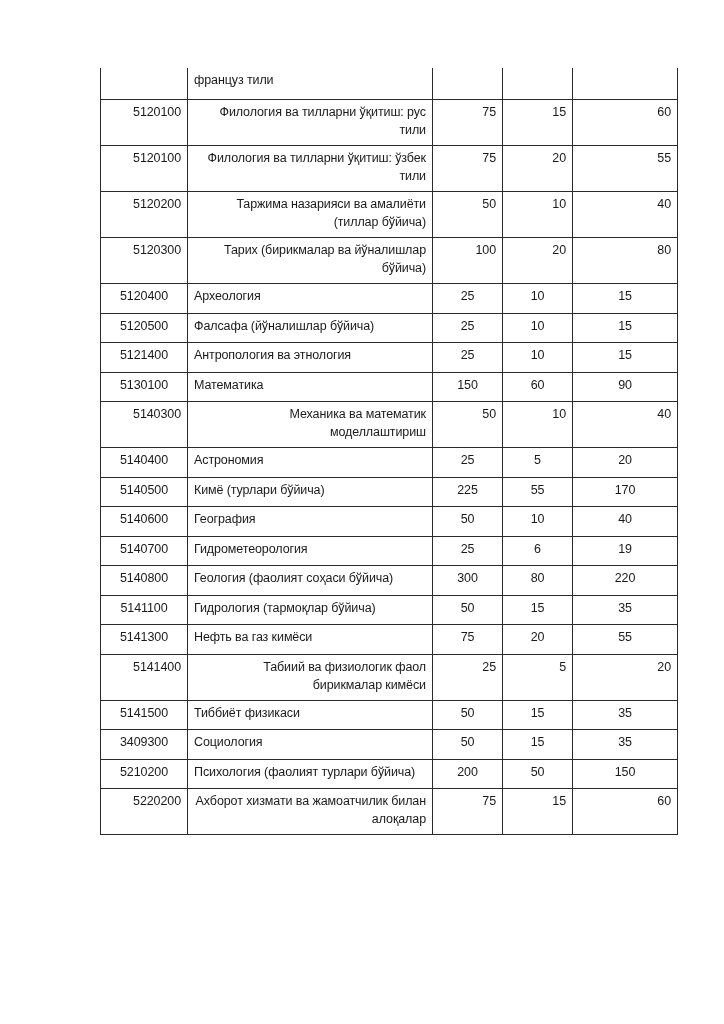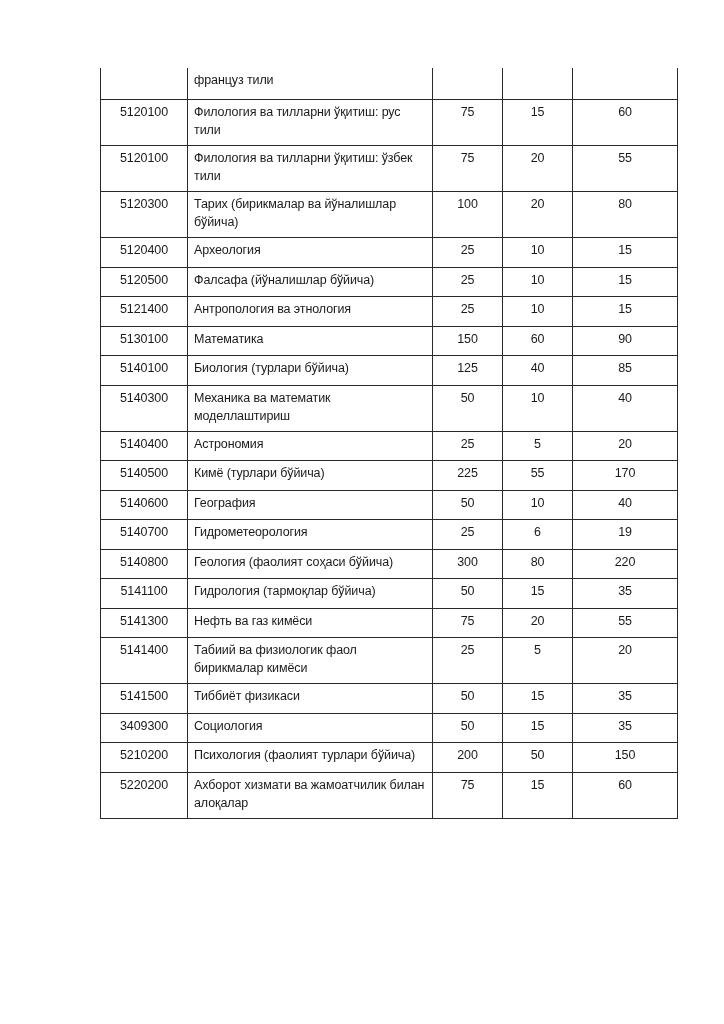--- a/index.html
+++ b/index.html
@@ -19,21 +19,21 @@
     letter-spacing: -0.1px;
   }
   table.quota td {
     border: 1.5px solid #2a2a2a;
     padding: 0 6px;
     vertical-align: top;
     line-height: 18px;
   }
   table.quota tr.first td { border-top: none; height: 28px; padding-top: 3px; }
   table.quota tr.single td { height: 29.5px; padding-top: 3px; box-sizing: border-box; }
-  table.quota tr.double td { height: 46px; padding-top: 3px; box-sizing: border-box; }
+  table.quota tr.double td { height: 46px; padding-top: 3px; box-sizing: border-box; text-align: right; }
   td.code { text-align: center; }
   td.code span, td.num span { display: inline-block; }
   tr.double td.code, tr.double td.num { padding-top: 11px; }
   td.num { text-align: center; }
   td.name { text-align: left; padding-left: 5px; }
   col.c1 { width: 87px; }
   col.c2 { width: 245px; }
   col.c3 { width: 70px; }
   col.c4 { width: 70px; }
   col.c5 { width: 105px; }
@@ -66,20 +66,27 @@
           <td class="num"><span>60</span></td>
         </tr>
         <tr class="double">
           <td class="code"><span>5120100</span></td>
           <td class="name"><span>Филология ва тилларни ўқитиш: ўзбек тили</span></td>
           <td class="num"><span>75</span></td>
           <td class="num"><span>20</span></td>
           <td class="num"><span>55</span></td>
         </tr>
         <tr class="double">
+          <td class="code"><span>5120200</span></td>
+          <td class="name"><span>Таржима назарияси ва амалиёти (тиллар бўйича)</span></td>
+          <td class="num"><span>50</span></td>
+          <td class="num"><span>10</span></td>
+          <td class="num"><span>40</span></td>
+        </tr>
+        <tr class="double">
           <td class="code"><span>5120300</span></td>
           <td class="name"><span>Тарих (бирикмалар ва йўналишлар бўйича)</span></td>
           <td class="num"><span>100</span></td>
           <td class="num"><span>20</span></td>
           <td class="num"><span>80</span></td>
         </tr>
         <tr class="single">
           <td class="code"><span>5120400</span></td>
           <td class="name"><span>Археология</span></td>
           <td class="num"><span>25</span></td>
@@ -100,27 +107,20 @@
           <td class="num"><span>10</span></td>
           <td class="num"><span>15</span></td>
         </tr>
         <tr class="single">
           <td class="code"><span>5130100</span></td>
           <td class="name"><span>Математика</span></td>
           <td class="num"><span>150</span></td>
           <td class="num"><span>60</span></td>
           <td class="num"><span>90</span></td>
         </tr>
-        <tr class="single">
-          <td class="code"><span>5140100</span></td>
-          <td class="name"><span>Биология (турлари бўйича)</span></td>
-          <td class="num"><span>125</span></td>
-          <td class="num"><span>40</span></td>
-          <td class="num"><span>85</span></td>
-        </tr>
         <tr class="double">
           <td class="code"><span>5140300</span></td>
           <td class="name"><span>Механика ва математик моделлаштириш</span></td>
           <td class="num"><span>50</span></td>
           <td class="num"><span>10</span></td>
           <td class="num"><span>40</span></td>
         </tr>
         <tr class="single">
           <td class="code"><span>5140400</span></td>
           <td class="name"><span>Астрономия</span></td>

